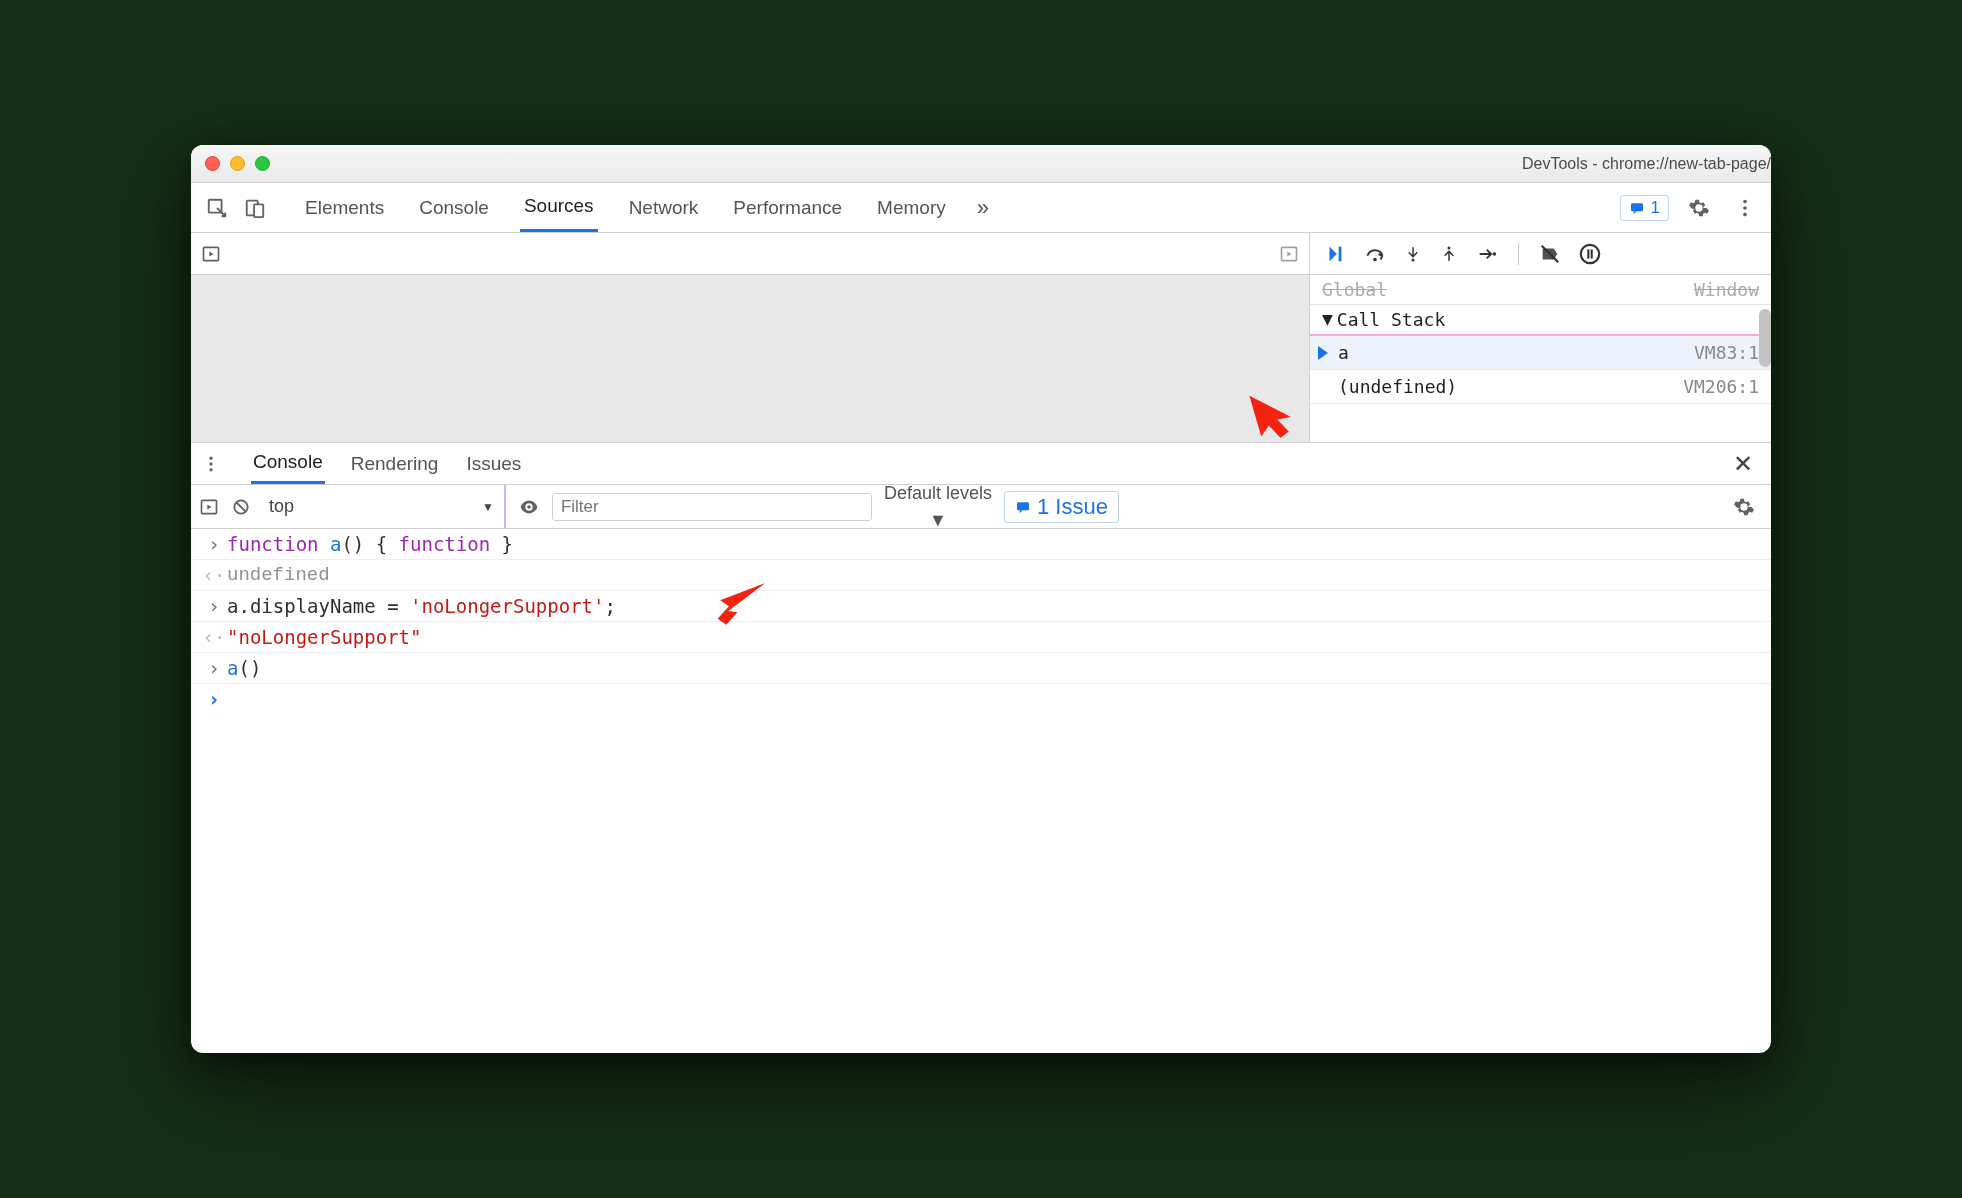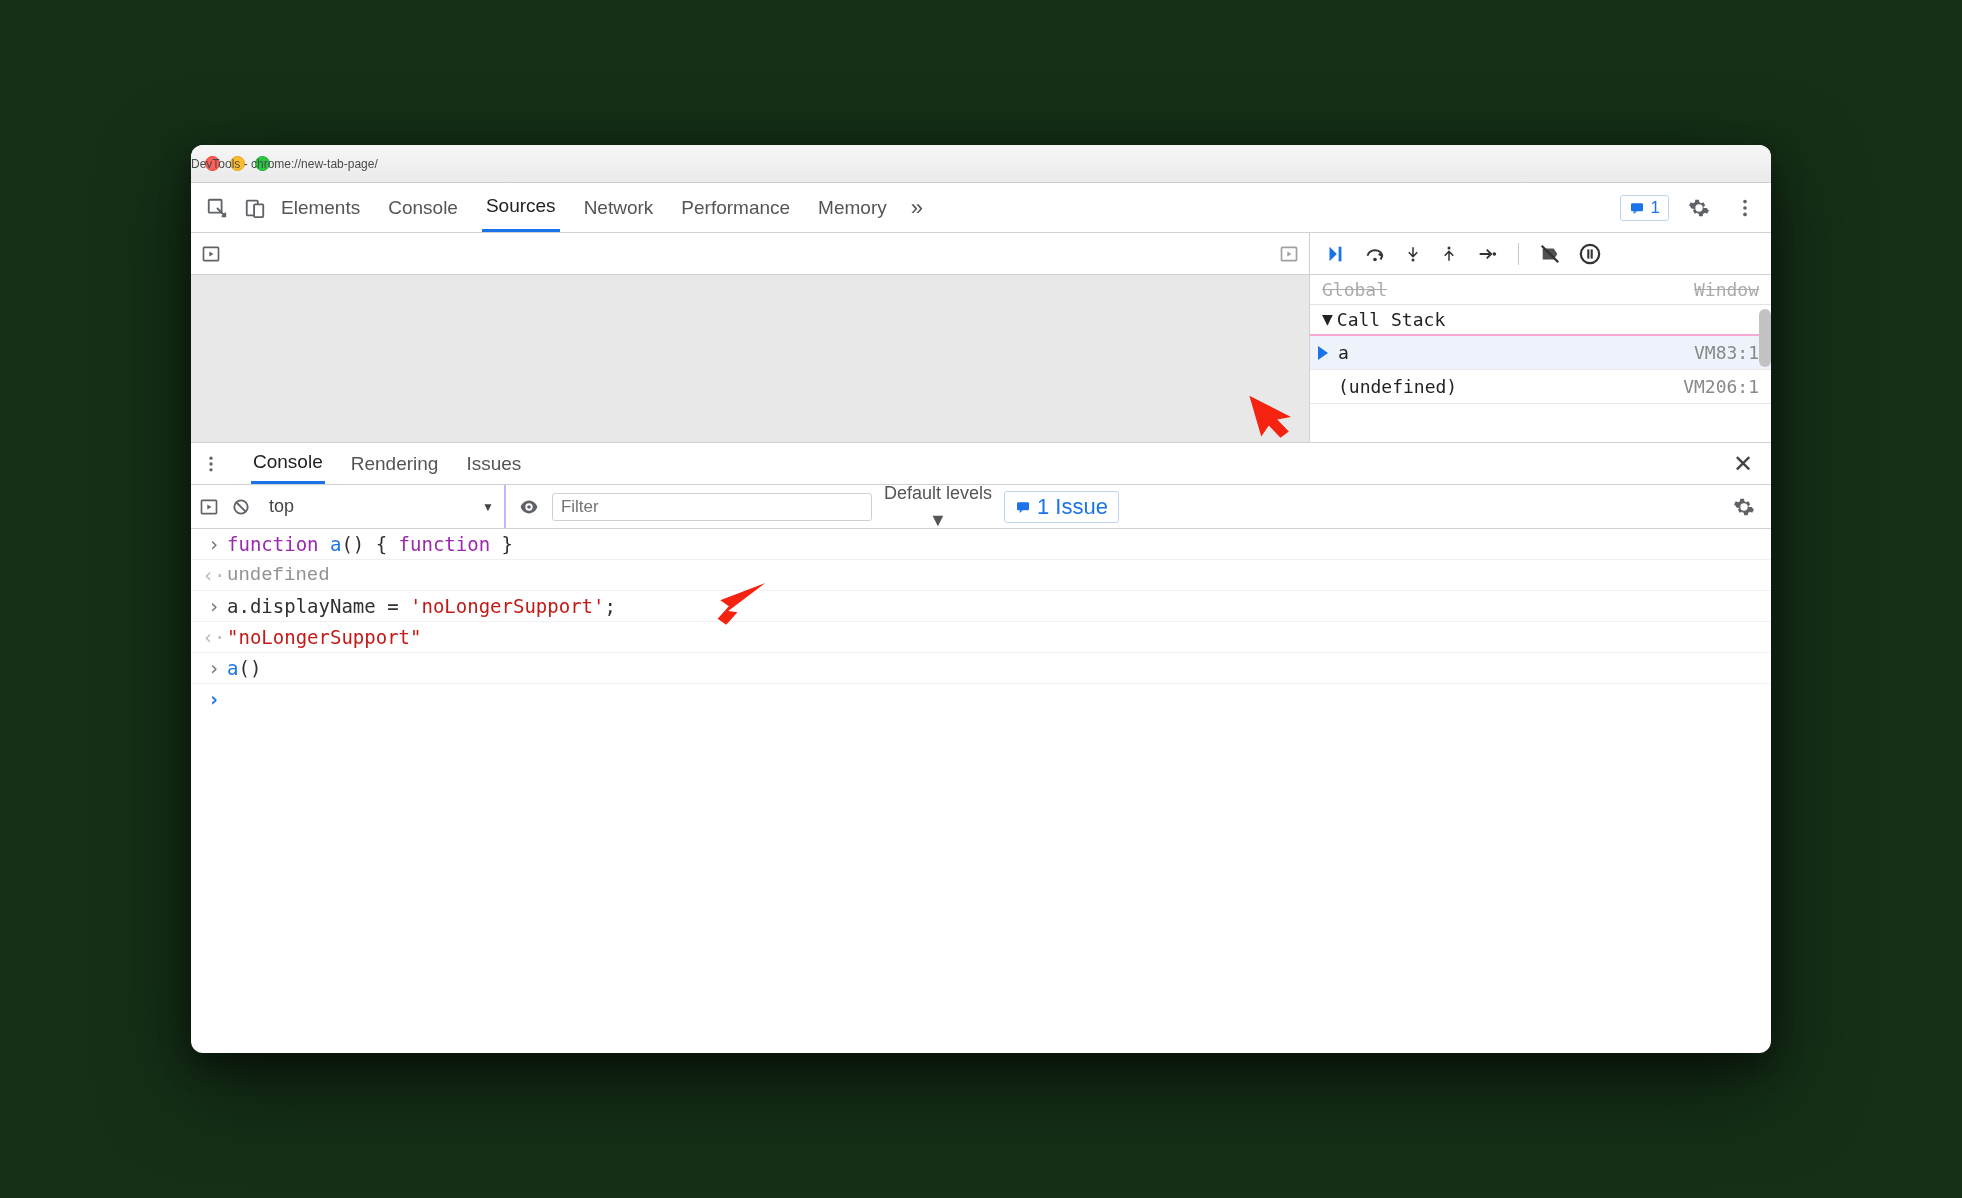--- a/index.html
+++ b/index.html
@@ -30,34 +30,34 @@
     border-bottom: 1px solid #cfcfcf;
     display: flex;
     align-items: center;
     position: relative;
   }
   .traffic { display:flex; gap:10px; margin-left:14px; }
   .dot { width:15px; height:15px; border-radius:50%; }
   .dot.red{background:#ff5f57;border:1px solid #e33e32;}
   .dot.yellow{background:#febc2e;border:1px solid #e1a116;}
   .dot.green{background:#28c840;border:1px solid #1dad2b;}
-  .title { position:absolute; left:0; right:0; text-align:left; font-size:12px; color:#4b4b4b; font-weight:400; pointer-events:none;}
+  .title { position:absolute; left:0; right:0; text-align:right; font-size:16px; color:#4b4b4b; font-weight:400; pointer-events:none;}
   
   .tabsbar {
     height: 50px;
     border-bottom: 1px solid #d0d0d0;
     display:flex;
     align-items:center;
     padding: 0 10px;
     gap: 6px;
     font-size: 19px;
     color:#555;
   }
   .tabsbar .iconbtn { width:32px; height:32px; display:flex; align-items:center; justify-content:center; color:#5f6368; }
-  .tabsbar .tabs { display:flex; gap: 20px; flex:1; align-items:center; }
+  .tabsbar .tabs { display:flex; gap: 27px; margin-left: 24px; flex:1; align-items:center; }
   .tab { padding: 12px 4px; cursor:pointer; color:#555; }
   .tab.active { color:#202124; border-bottom: 3px solid #1a73e8; }
   .tabsbar .right { display:flex; align-items:center; gap:14px; margin-left:auto; color:#5f6368;}
   .issuebadge { display:flex; align-items:center; gap:6px; border:1px solid #c0d4f0; border-radius:3px; padding:2px 8px; color:#1a73e8; font-size:17px;}
   
   .sources-area {
     display:flex;
     height: 210px;
     border-bottom: 1px solid #d0d0d0;
     position: relative;

